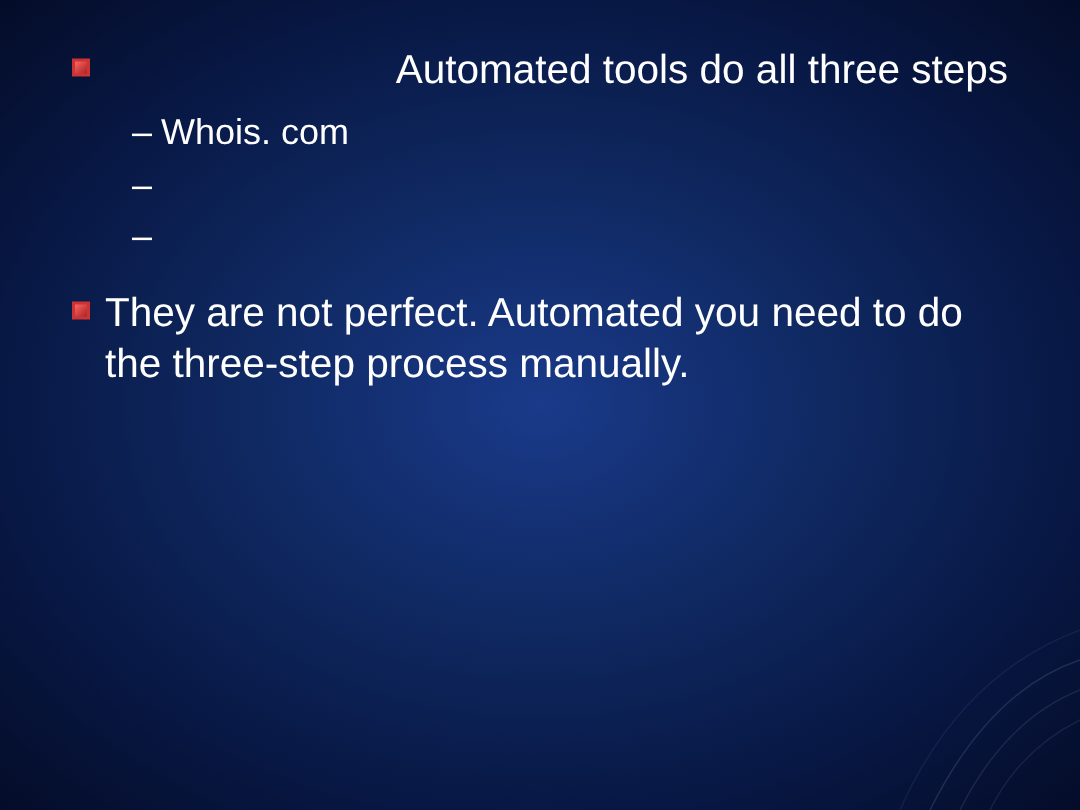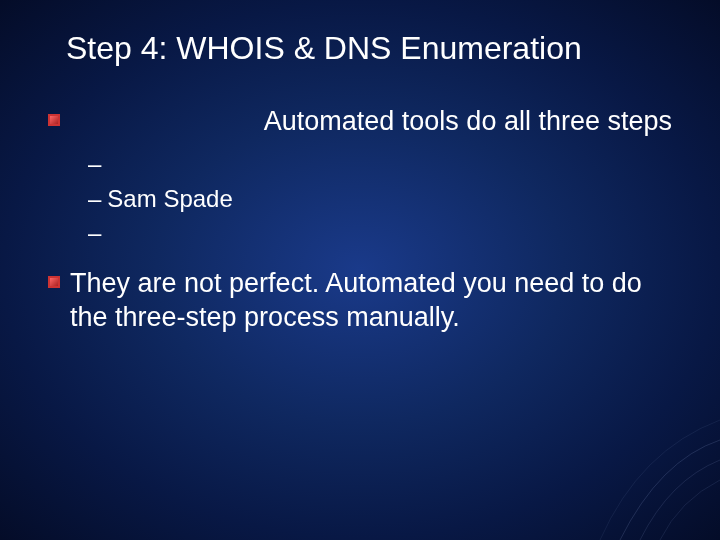--- a/index.html
+++ b/index.html
@@ -79,35 +79,34 @@
       right: 0;
       width: 180px;
       height: 180px;
       pointer-events: none;
     }
   </style>
 </head>
 <body>
 
 <div class="slide">
-  <h1 class="title">Step 4: WHOIS &amp; DNS Enumeration</h1>
 
   <div class="content">
 
     <div class="bullet-main">
       <span class="bullet-icon"></span>
       <span class="bullet-text">Automated tools do all three steps</span>
     </div>
     <div class="sub-list">
       <div class="sub-item">
         <span class="dash">–</span>
+        <span>Whois. com</span>
       </div>
       <div class="sub-item">
         <span class="dash">–</span>
-        <span>Sam Spade</span>
       </div>
       <div class="sub-item">
         <span class="dash">–</span>
       </div>
     </div>
 
     <div class="bullet-main">
       <span class="bullet-icon"></span>
       <span class="bullet-text">They are not perfect.  Automated you need to do the three-step process manually.</span>
     </div>

